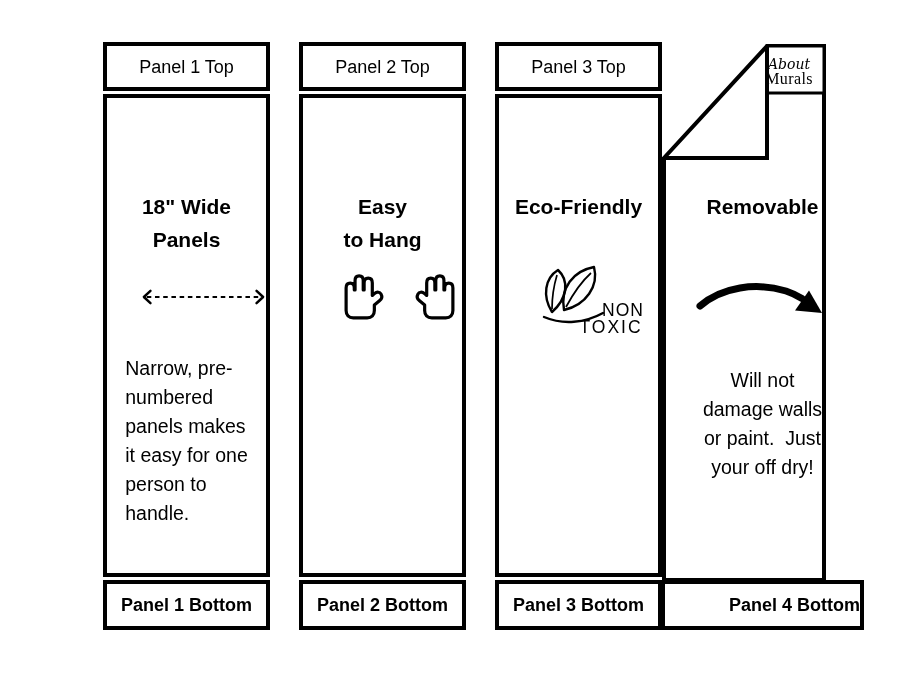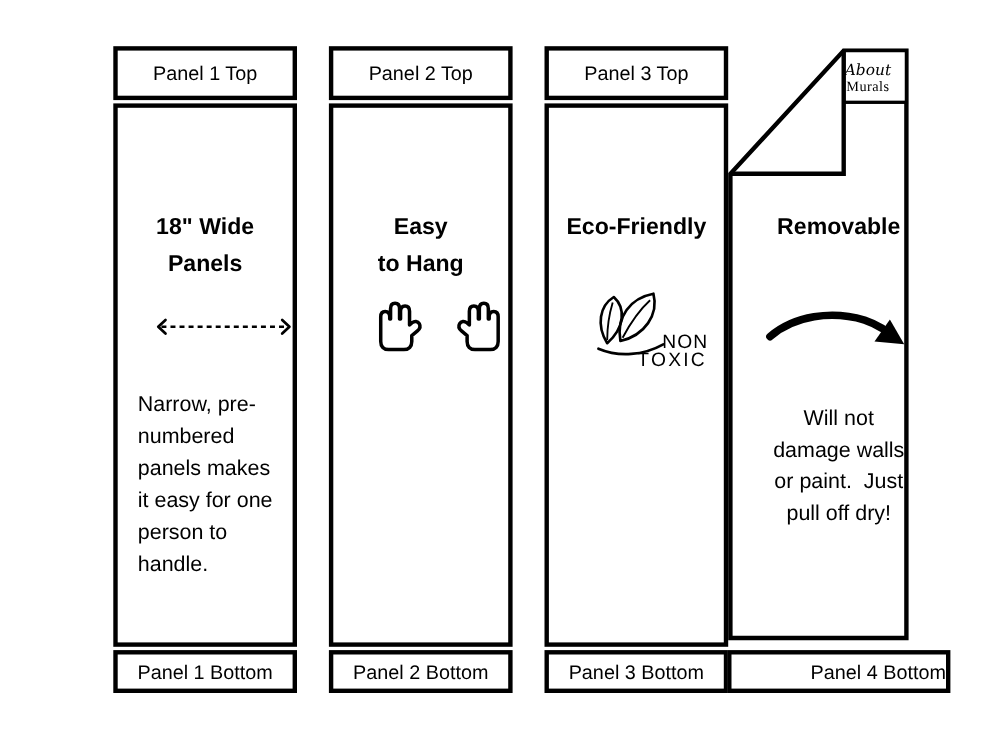--- a/index.html
+++ b/index.html
@@ -11,21 +11,21 @@
     position:absolute;top:42px;width:167px;height:588px;
     display:flex;flex-direction:column;padding-left:36px;
   }
   .p1{left:67px}.p2{left:263px}.p3{left:459px}.p4{left:661px;display:block;}
   .cap{
     box-sizing:border-box;border:4px solid #000;background:#fff;
     display:flex;align-items:center;justify-content:center;
     font-size:18px;line-height:1;flex:0 0 auto;
   }
   .cap.head{height:49px;}
-  .cap.foot{height:39px;margin-top:3px;}
+  .cap.foot{height:50px;margin-top:3px;font-weight:bold;}
   .pbody{
     box-sizing:border-box;border:4px solid #000;background:#fff;
     flex:1 1 auto;margin-top:3px;
     display:flex;flex-direction:column;align-items:center;
     padding-top:92px;overflow:hidden;
   }
   .title{
     font-weight:bold;font-size:21px;line-height:33px;height:66px;
     text-align:center;white-space:pre-line;flex:0 0 auto;
   }
@@ -45,21 +45,21 @@
     display:flex;align-items:center;justify-content:center;}
   .p4text{top:312px;}
   .p4logo{
     position:absolute;left:108px;top:9px;width:40px;height:40px;
     display:flex;flex-direction:column;align-items:center;justify-content:center;
   }
   .logo-about{
     font-family:"DejaVu Serif", serif;font-style:italic;font-size:14px;line-height:15px;
   }
   .logo-murals{
-    font-family:"Liberation Serif", serif;font-size:13px;line-height:14px;letter-spacing:.4px;
+    font-family:"Liberation Serif", serif;font-size:16px;line-height:14px;letter-spacing:.4px;
   }
   .p4 .cap.foot{position:absolute;left:0;right:0;bottom:0;margin-top:0;justify-content:flex-end;}
   svg{display:block;}
   .ntx-text{font-family:"Liberation Sans", sans-serif;fill:#000;}
 </style>
 </head>
 <body>
 
 <div class="panel p1">
   <div class="cap head">
@@ -144,17 +144,17 @@
   <div class="p4abs p4title title">Removable</div>
   <div class="p4icon">
     <svg width="138" height="46" viewBox="0 0 138 46">
       <path d="M6,28 C28,9 62,4 92,13 C98,15 103,17.5 108,20.5" fill="none" stroke="#000" stroke-width="7" stroke-linecap="round"></path>
       <polygon points="128,35 101,32.5 115,12.5" fill="#000"></polygon>
     </svg>
   </div>
   <div class="p4abs p4text ptext">Will not
 damage walls
 or paint.  Just
-pull off dry!</div>
+your off dry!</div>
   <div class="cap foot">
     <span>Panel 4 Bottom</span>
   </div>
 </div>
 
 </body></html>

